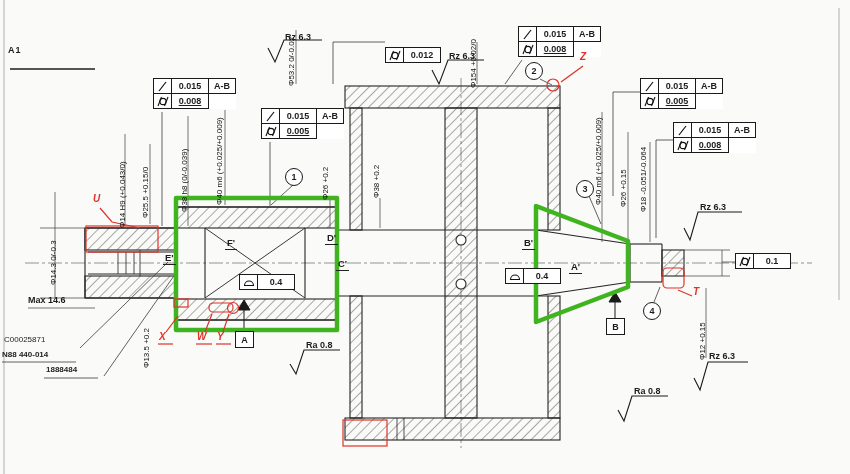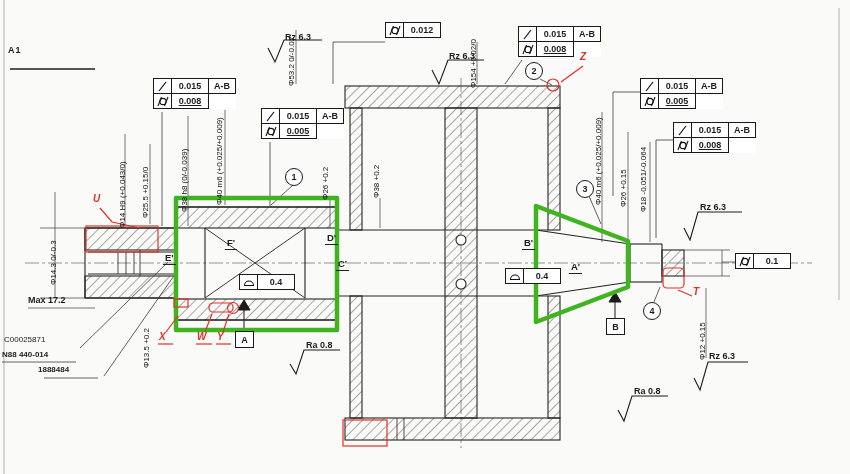--- a/index.html
+++ b/index.html
@@ -212,21 +212,21 @@
 <div class="txt vdim" style="left:216px;top:205px;">Φ40 m6 (+0.025/+0.009)</div>
 <div class="txt vdim" style="left:322px;top:200px;">Φ26 +0.2</div>
 <div class="txt vdim" style="left:373px;top:198px;">Φ38 +0.2</div>
 <div class="txt vdim" style="left:288px;top:86px;">Φ53.2 0/-0.02</div>
 <div class="txt vdim" style="left:470px;top:88px;">Φ154 +0.02/0</div>
 <div class="txt vdim" style="left:595px;top:205px;">Φ40 m6 (+0.025/+0.009)</div>
 <div class="txt vdim" style="left:620px;top:207px;">Φ26 +0.15</div>
 <div class="txt vdim" style="left:640px;top:212px;">Φ18 -0.051/-0.064</div>
 <div class="txt vdim" style="left:699px;top:360px;">Φ12 +0.15</div>
 <div class="txt vdim" style="left:143px;top:368px;">Φ13.5 +0.2</div>
-<div class="txt hdim" style="left:28px;top:296px;">Max 17.2</div>
+<div class="txt hdim" style="left:28px;top:296px;">Max 14.6</div>
 
 <div class="fcf" style="left:153px;top:78px;">
   <div class="row">
     <span class="cell sym">
           <svg width="11" height="11">
             <line x1="2" y1="10" x2="9" y2="1" stroke="#111" stroke-width="1.2"></line>
           </svg>
         </span>
     <span class="cell val">0.015</span>
     <span class="cell dat">A-B</span>
@@ -258,21 +258,21 @@
           <svg width="12" height="11" fill="none" stroke="#111" stroke-width="1.1">
             <circle cx="6" cy="5.5" r="3.1"></circle>
             <line x1="1" y1="10" x2="4.5" y2="1"></line>
             <line x1="7.5" y1="10" x2="11" y2="1"></line>
           </svg>
         </span>
     <span class="cell val">0.005</span>
   </div>
 </div>
 
-<div class="fcf" style="left:385px;top:22px;">
+<div class="fcf" style="left:385px;top:47px;">
   <div class="row">
     <span class="cell sym">
           <svg width="12" height="11" fill="none" stroke="#111" stroke-width="1.1">
             <circle cx="6" cy="5.5" r="3.1"></circle>
             <line x1="1" y1="10" x2="4.5" y2="1"></line>
             <line x1="7.5" y1="10" x2="11" y2="1"></line>
           </svg>
         </span>
     <span class="cell val">0.012</span>
   </div>
@@ -403,15 +403,15 @@
 
 <div class="txt redletter" style="left:93px;top:194px;">U</div>
 <div class="txt redletter" style="left:580px;top:52px;">Z</div>
 <div class="txt redletter" style="left:693px;top:287px;">T</div>
 <div class="txt redletter" style="left:159px;top:332px;">X</div>
 <div class="txt redletter" style="left:197px;top:332px;">W</div>
 <div class="txt redletter" style="left:217px;top:332px;">Y</div>
 
 <div class="txt note" style="left:4px;top:336px;">C00025871</div>
 <div class="txt note b" style="left:2px;top:351px;">N88 440-014</div>
-<div class="txt note b" style="left:38px;top:366px;">1888484</div>
+<div class="txt note b" style="left:46px;top:366px;">1888484</div>
 
 </div>
 
 </body></html>

